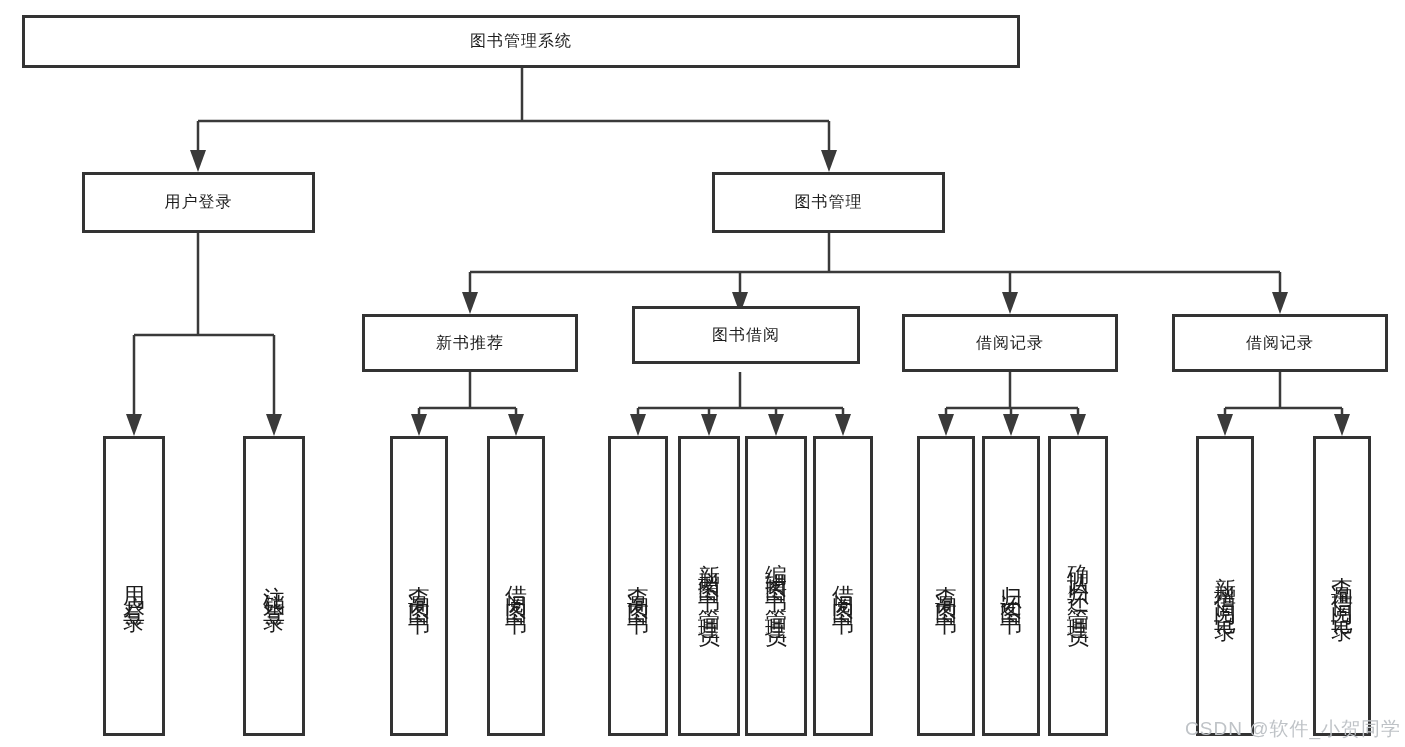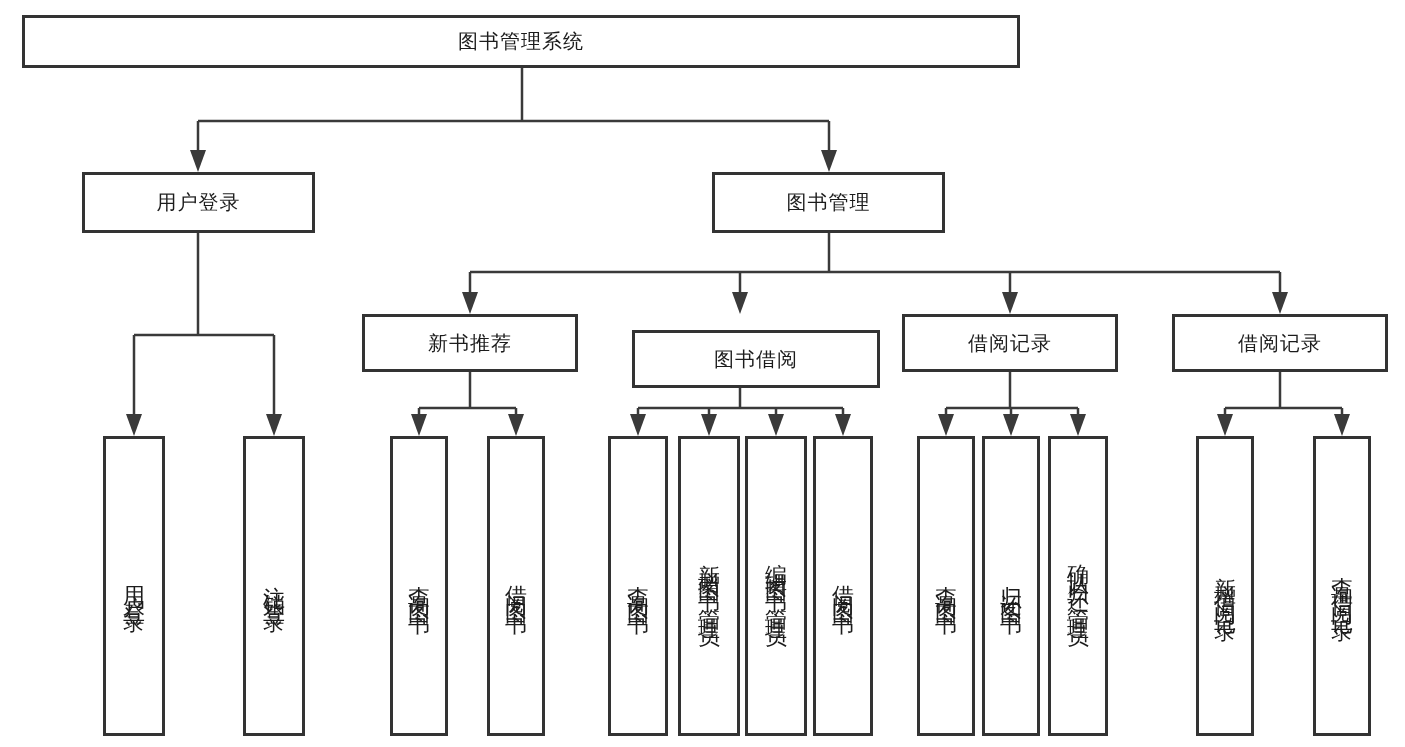--- a/index.html
+++ b/index.html
@@ -15,21 +15,21 @@
   .box {
     position: absolute;
     box-sizing: border-box;
     background: #ffffff;
     border: 3px solid #333333;
     display: flex;
     align-items: center;
     justify-content: center;
     color: #1c1c1c;
   }
-  .box.h { font-size: 20px; letter-spacing: 1px; }
+  .box.h { font-size: 16px; letter-spacing: 1px; }
   .box.v .vlbl {
     writing-mode: vertical-rl;
     text-orientation: mixed;
     font-size: 22px;
     letter-spacing: 9px;
     line-height: 1;
     white-space: nowrap;
   }
   .watermark {
     position: absolute;
@@ -129,21 +129,21 @@
   <div class="box h" style="left:82px;top:172px;width:233px;height:61px">
     <span>用户登录</span>
   </div>
   <div class="box h" style="left:712px;top:172px;width:233px;height:61px">
     <span>图书管理</span>
   </div>
 
   <div class="box h" style="left:362px;top:314px;width:216px;height:58px">
     <span>新书推荐</span>
   </div>
-  <div class="box h" style="left:632px;top:330px;width:248px;height:58px">
+  <div class="box h" style="left:632px;top:306px;width:228px;height:58px">
     <span>图书借阅</span>
   </div>
   <div class="box h" style="left:902px;top:314px;width:216px;height:58px">
     <span>借阅记录</span>
   </div>
   <div class="box h" style="left:1172px;top:314px;width:216px;height:58px">
     <span>借阅记录</span>
   </div>
 
   <div class="box v" style="left:103px;top:436px;width:62px;height:300px">
@@ -183,14 +183,15 @@
     <span class="vlbl">确认归还（管理员）</span>
   </div>
 
   <div class="box v" style="left:1196px;top:436px;width:58px;height:300px">
     <span class="vlbl">新增借阅记录</span>
   </div>
   <div class="box v" style="left:1313px;top:436px;width:58px;height:300px">
     <span class="vlbl">查询借阅记录</span>
   </div>
 
+  <div class="watermark">CSDN @软件_小贺同学</div>
 
 </div>
 
 </body></html>

